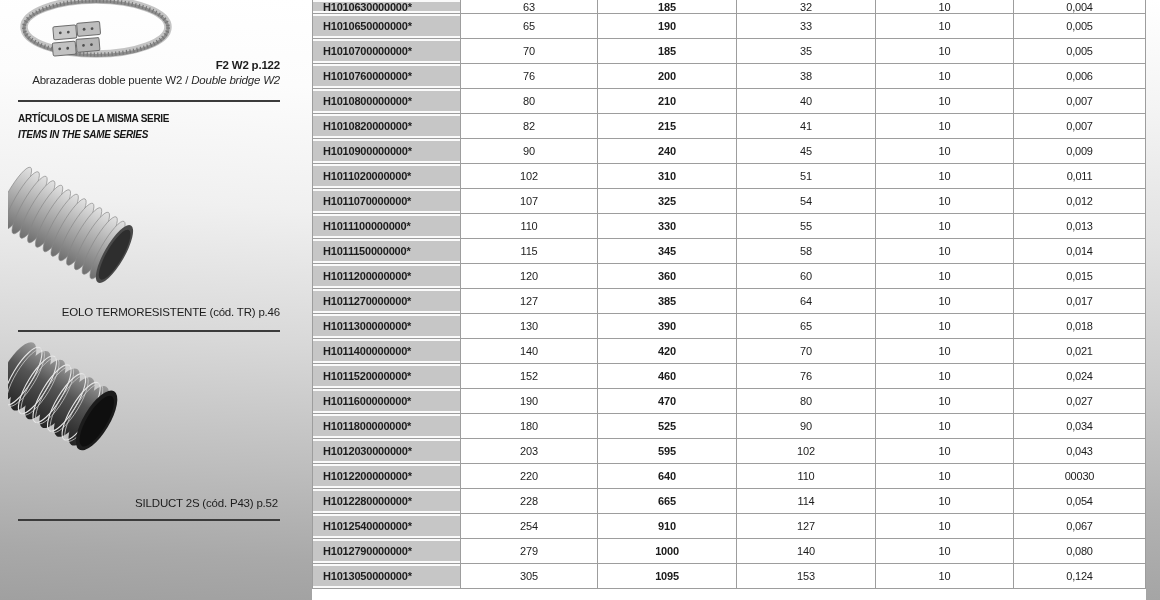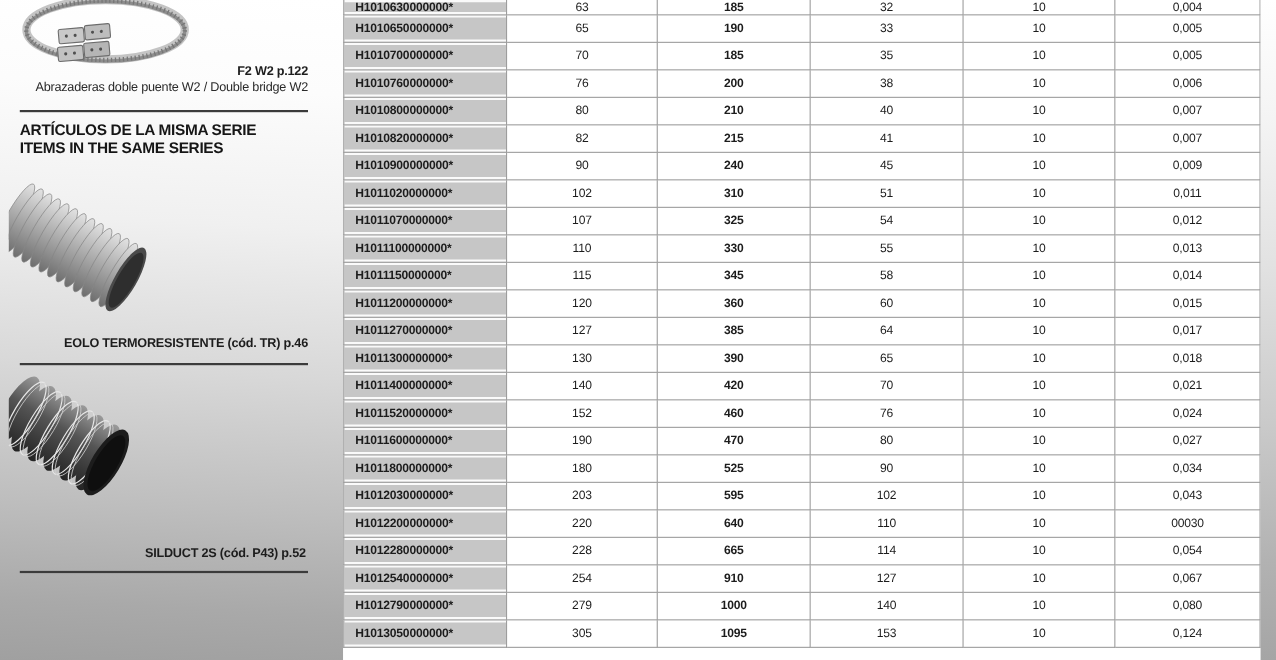--- a/index.html
+++ b/index.html
@@ -22,32 +22,32 @@
   .ref-label {
     position:absolute; right:32px; top:59px;
     font-size:11.5px; font-weight:700; letter-spacing:-0.2px; color:#1d1d1d;
     white-space:nowrap;
     margin-left:36px;
   }
   .caption-line {
     position:absolute; right:32px; top:74px;
     font-size:11.5px; letter-spacing:-0.2px; color:#2a2a2a; white-space:nowrap;
   }
-  .it { }
+  .it { font-style:italic; }
   .divider {
     position:absolute; left:18px; right:32px; height:1.5px; background:#3b3b3b;
   }
   .d1 { top:100px; } .d2 { top:330px; } .d3 { top:519px; }
   .series-heading {
     position:absolute; left:18px; top:111px;
-    font-size:14px; font-weight:700; line-height:15.5px;
+    font-size:10px; font-weight:700; line-height:15.5px;
     letter-spacing:-0.3px; color:#161616;
   }
   .img-caption {
-    position:absolute; font-size:11.5px; font-weight:700;
+    position:absolute; font-size:11.5px; font-weight:400;
     letter-spacing:-0.2px; color:#1d1d1d; white-space:nowrap;
   }
   .c2 { right:32px; top:306px; }
   .c3 { right:34px; top:497px; }
   
   .table-wrap { position:absolute; left:312px; top:0; width:833px; height:600px; background:#ffffff; }
   table.spec {
     border-collapse:collapse; table-layout:fixed; width:833px;
     font-size:11px; color:#1c1c1c;
   }

